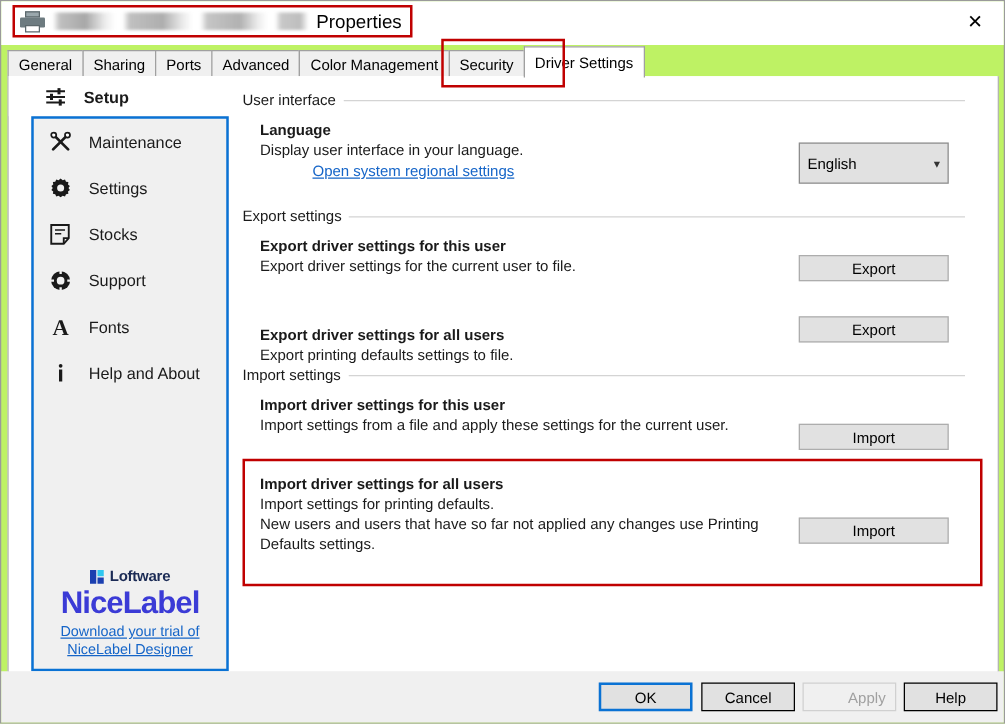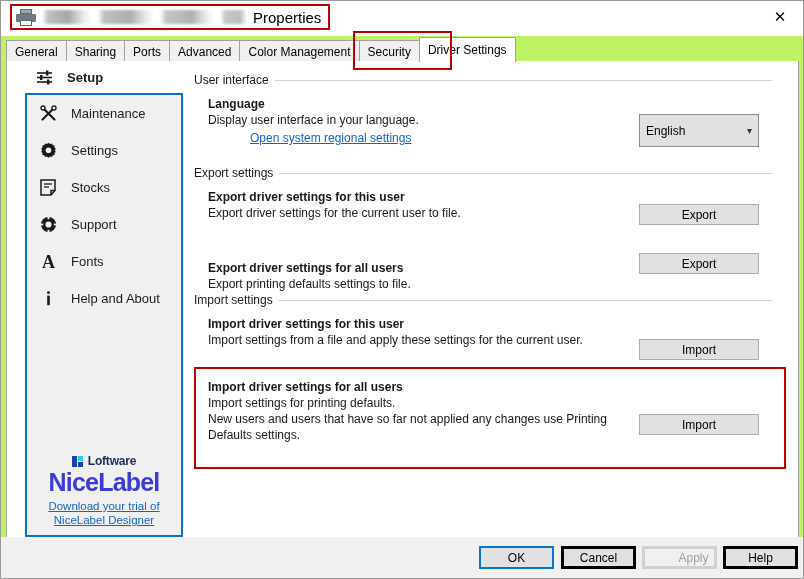--- a/index.html
+++ b/index.html
@@ -223,21 +223,21 @@
   
   #footer {
     position: absolute; left: 0; bottom: 0;
     width: 802px; height: 41px;
     background: #f0f0f0;
   }
   .fbtn {
     position: absolute; top: 9px;
     width: 75px; height: 23px;
     background: #e1e1e1;
-    border: 3px solid #000000;
+    border: 1px solid #000000;
     font-size: 12px; color: #000;
     display: flex; align-items: center; justify-content: center;
   }
   .fbtn.primary { border: 2px solid #0a72d4; background: #e1e1e1; }
   .fbtn.disabled { color: #a0a0a0; background: #f0f0f0; border-color: #d0d0d0; }
 </style>
 </head>
 <body>
 
 <div id="window">

